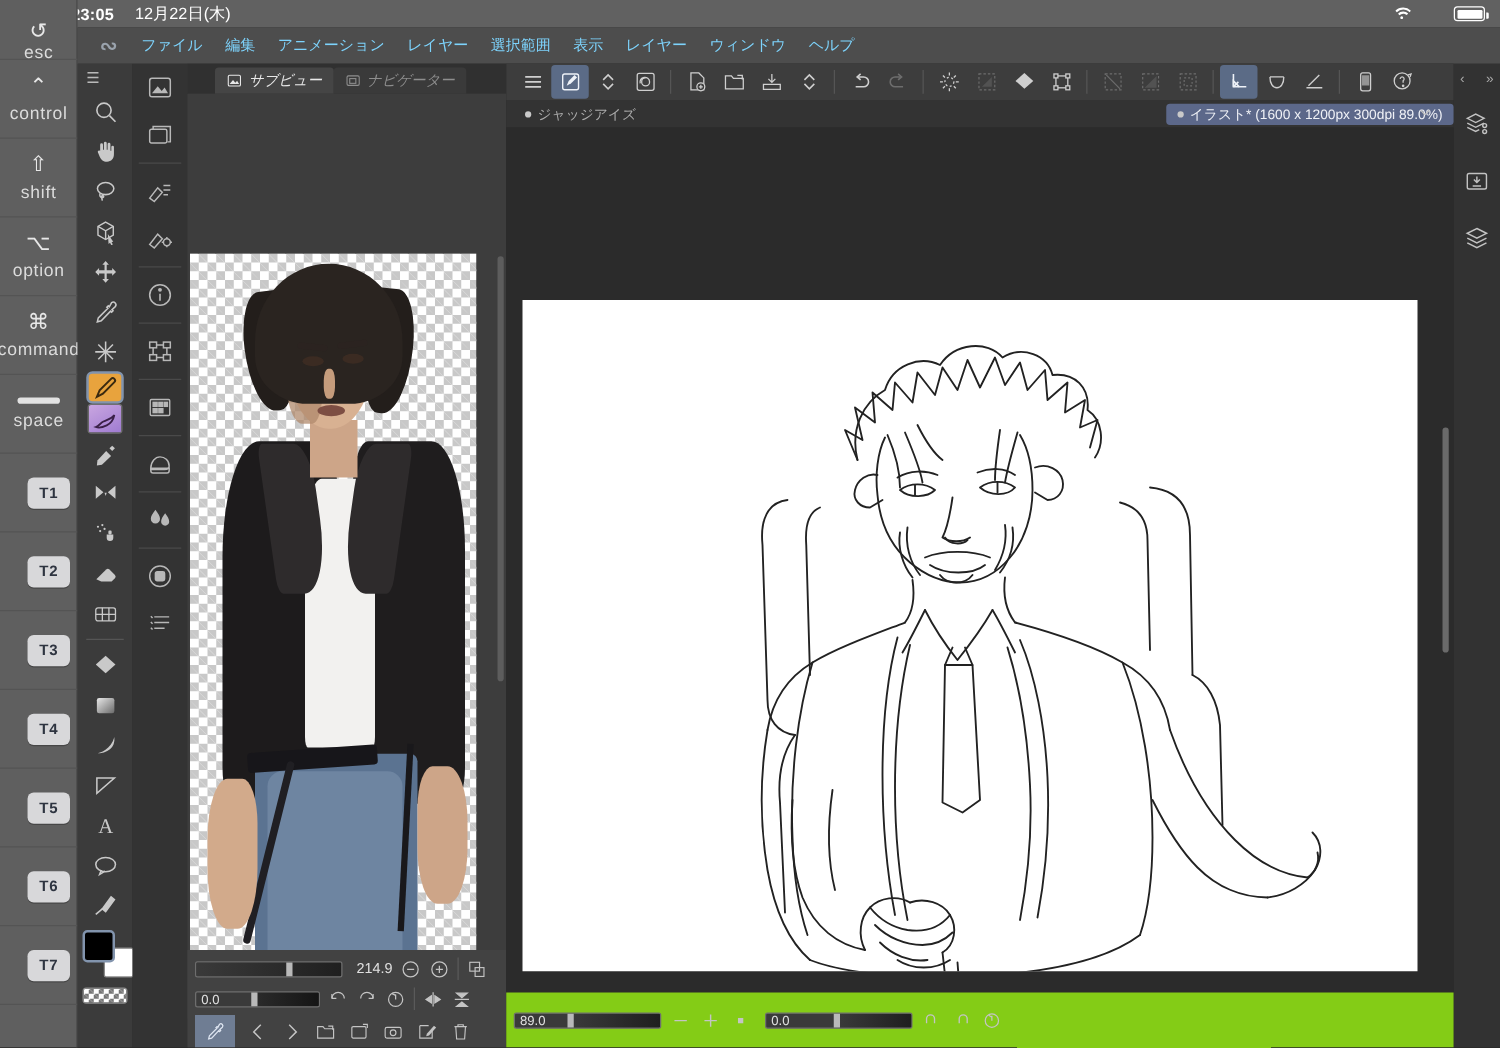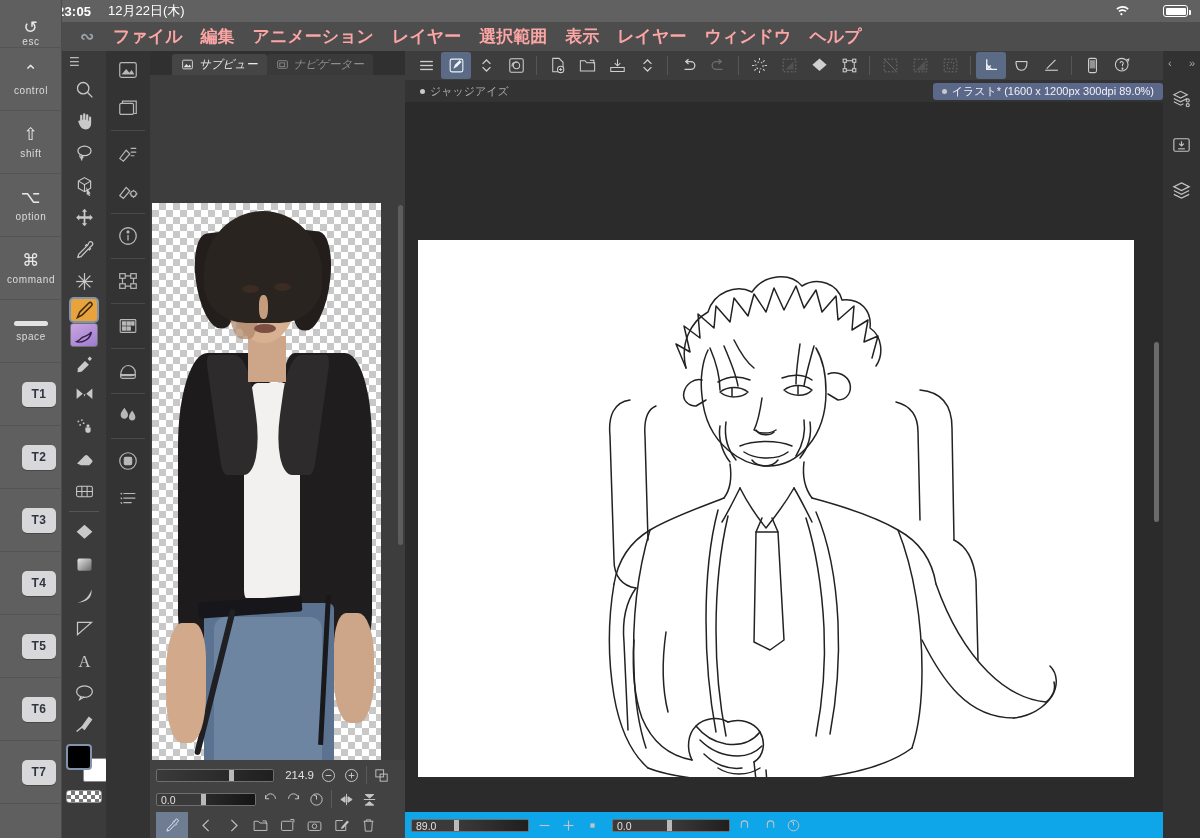--- a/index.html
+++ b/index.html
@@ -37,36 +37,36 @@
   .keycell {
     flex: 0 0 auto; position: relative; width: 62px;
     display: flex; flex-direction: column; align-items: center; justify-content: center;
     color: #e2e2e2; font-size: 11px; letter-spacing: .6px;
     border-bottom: 1px solid #545454;
   }
   .keycell.esc { height: 48px; padding-top: 18px; }
   .keycell.mod { height: 63px; gap: 5px; }
   .keycell.tkey { height: 63px; padding-left: 16px; }
   .keyglyph { font-size: 17px; line-height: 1; color: #e8e8e8; }
-  .keylabel { font-size: 10px; color: #dcdcdc; }
+  .keylabel { font-size: 14px; color: #dcdcdc; }
   .spacebar { width: 34px; height: 5px; background: #e2e2e2; border-radius: 3px; }
   .tbtn {
     width: 34px; height: 25px; border-radius: 5px; background: #d8d8da; color: #2e3440;
     font-size: 12px; font-weight: bold; display: flex; align-items: center; justify-content: center;
     box-shadow: 0 1px 0 rgba(0,0,0,.25);
   }
 
   
   .menubar {
     position: absolute; left: 62px; top: 22px; width: 1138px; height: 29px;
     background: #4d4d4d; display: flex; align-items: center; gap: 0px;
   }
   .cs-logo { width: 34px; text-align: center; color: #9aa3ad; font-size: 17px; font-weight: bold; margin-left: 8px;}
   .menu-item {
-    color: #fca5a5; font-size: 17px; padding: 0 9px; line-height: 29px; white-space: nowrap; cursor: default; font-weight: bold;
+    color: #7dd3fc; font-size: 12px; padding: 0 9px; line-height: 29px; white-space: nowrap; cursor: default;
   }
 
   
   .toolcol {
     position: absolute; left: 62px; top: 51px; width: 44px; height: 787px;
     background: #3b3b3b; display: flex; flex-direction: column; align-items: center;
   }
   .tc-top { height: 22px; width: 44px; display:flex; align-items:center; justify-content:flex-start; padding-left:7px;}
   .tc-hamb { color:#b9b9b9; font-size:12px; letter-spacing:0; }
   .tool {
@@ -179,21 +179,21 @@
   .doc-tab { height: 17px; display: flex; align-items: center; gap: 5px; padding: 0 9px; font-size: 11px; color: #adadad; border-radius: 3px; }
   .doc-tab.active { background: #5c688a; color: #f0f2f7; }
   .dot { width: 5px; height: 5px; border-radius: 50%; background: #c9c9c9; flex: 0 0 auto;}
   .tabbar-chev { position: absolute; right: 16px; color: #c0c0c0; font-size: 11px; }
 
   .canvas-area { position: absolute; left: 0; top: 51px; width: 758px; height: 710px; background: #2b2b2b; overflow: hidden; }
   .paper { position: absolute; left: 13px; top: 138px; width: 716px; height: 537px; background: #ffffff; }
   .cv-scroll-v { position: absolute; right: 4px; top: 240px; width: 5px; height: 180px; background: #6a6a6a; border-radius: 3px; }
 
   .statusbar2 {
-    position: absolute; left: 0; bottom: 0; width: 758px; height: 26px; background: #0ea5e9;
+    position: absolute; left: 0; bottom: 0; width: 758px; height: 44px; background: #84cc16;
     display: flex; align-items: center; padding-left: 6px; gap: 7px;
   }
 
   
   .rightrail { position: absolute; left: 1163px; top: 51px; width: 37px; height: 787px; background: #323232; }
   .rr-top { height: 24px; display: flex; align-items: center; justify-content: space-between; padding: 0 5px; color: #a9a9a9; font-size: 11px; }
   .rr-icon { width: 37px; height: 46px; display: flex; align-items: center; justify-content: center; color: #c2c2c2; }
   .rr-icon svg { width: 23px; height: 23px; }
 </style>
 </head>

